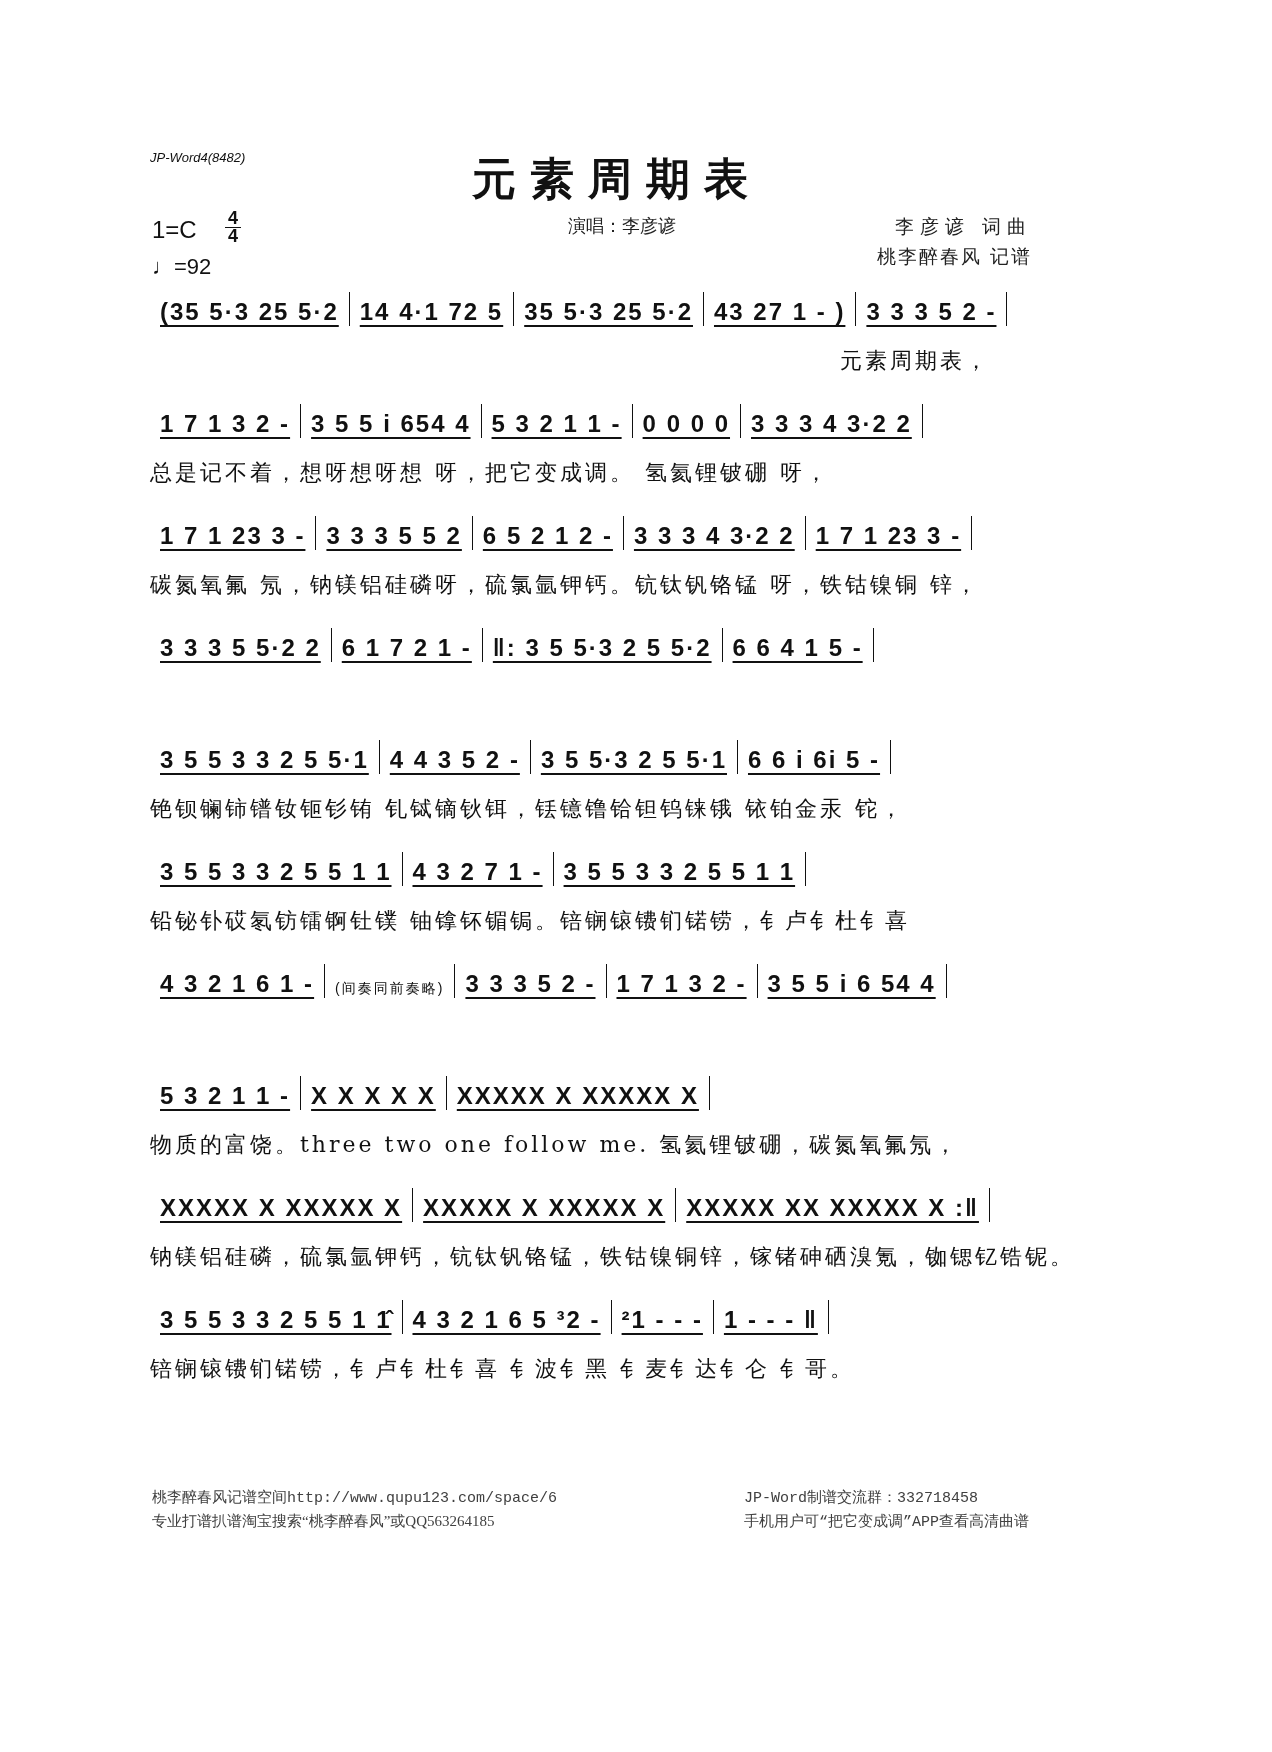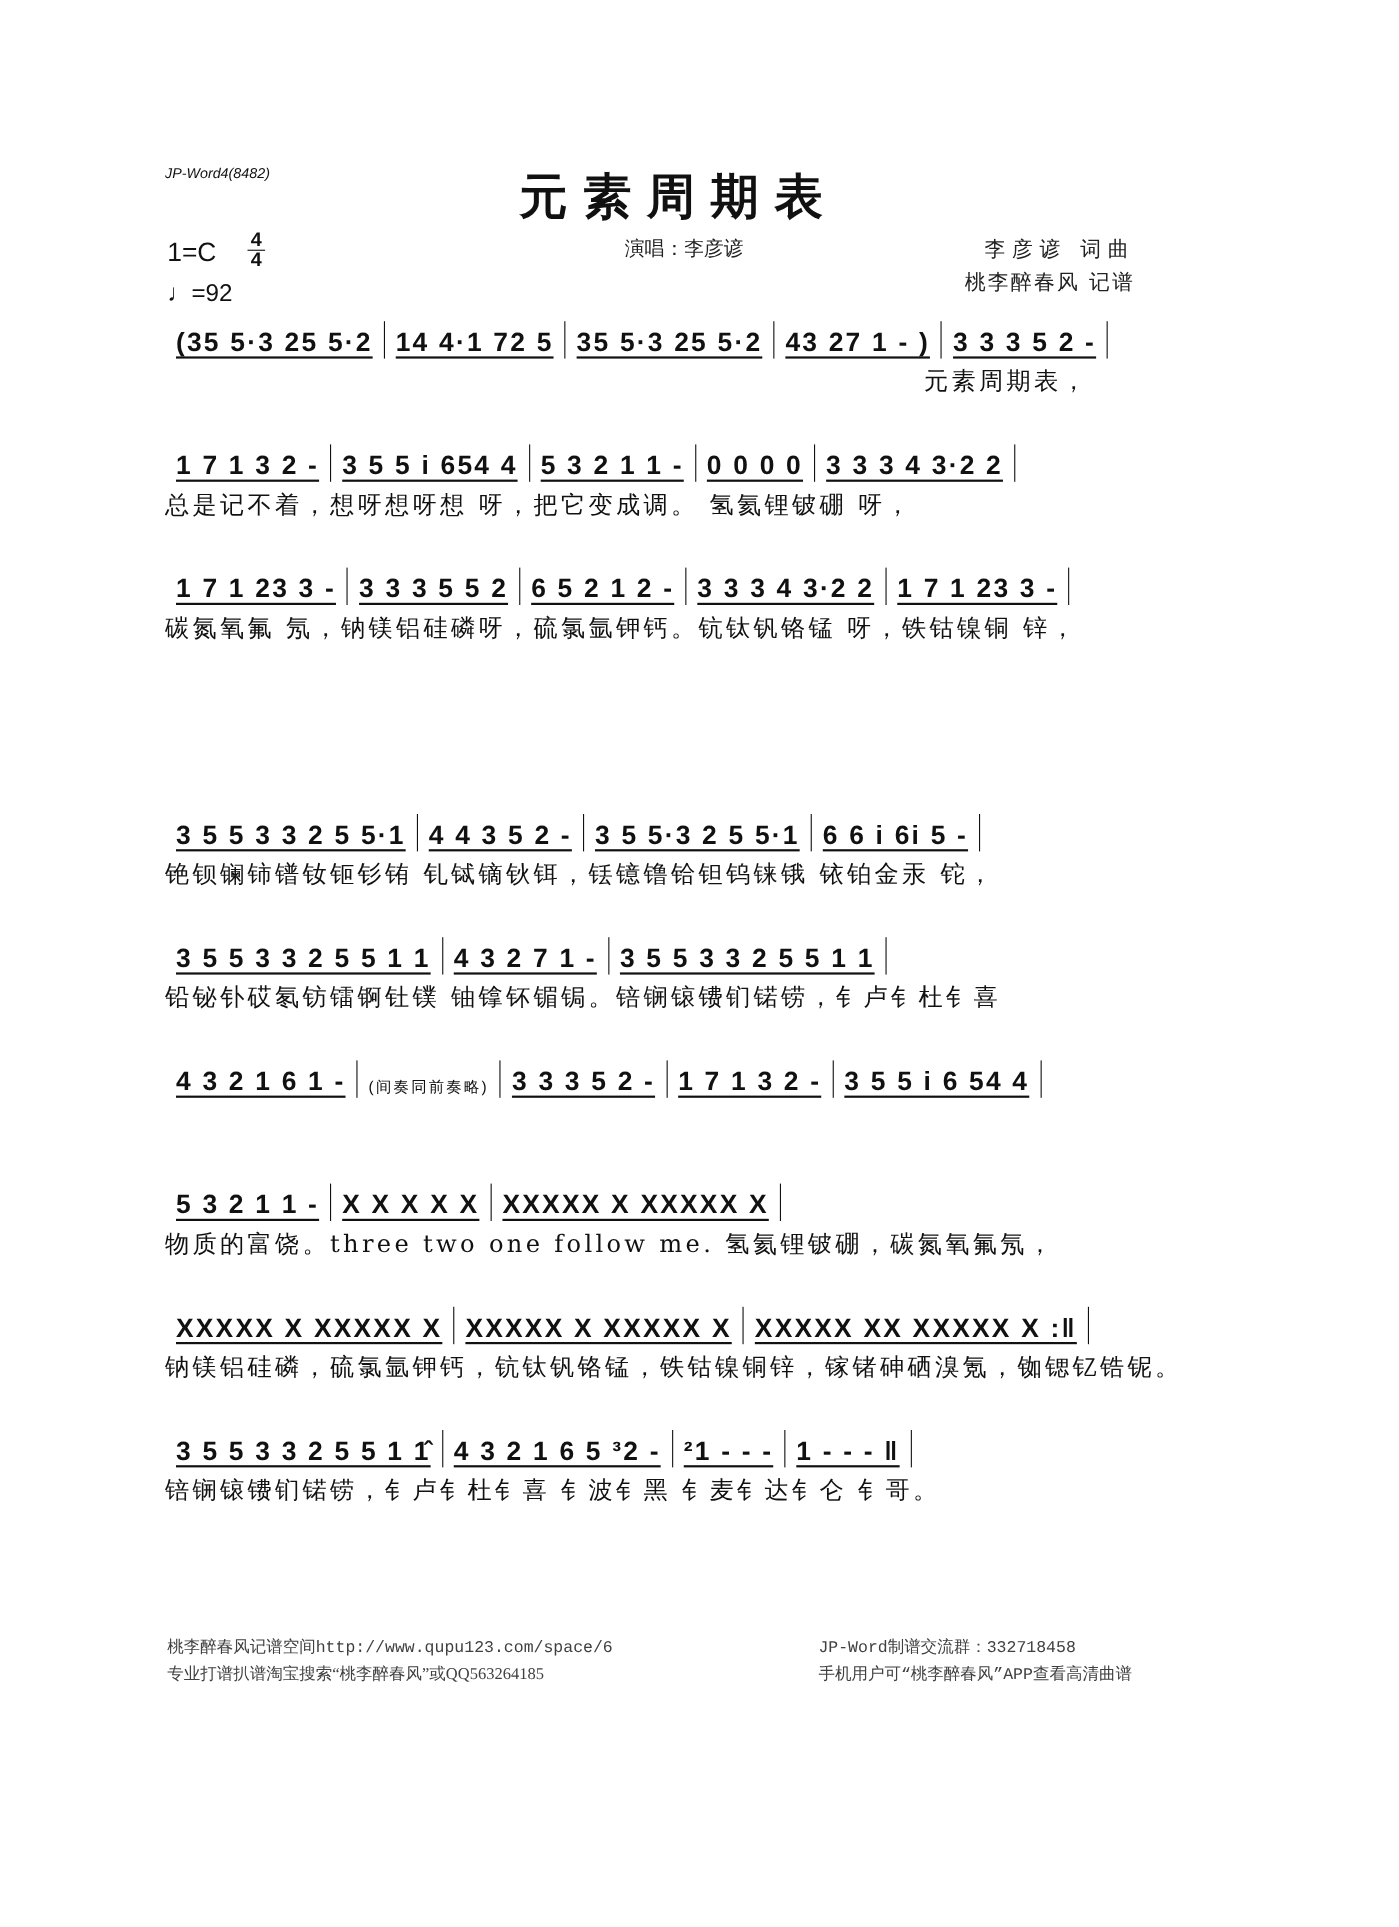--- a/index.html
+++ b/index.html
@@ -13,21 +13,21 @@
   #tempo { left:152px; top:254px; font-family:"Liberation Sans", sans-serif; font-size:22px; }
   #performer { left:568px; top:214px; font-family:"DejaVu Sans", sans-serif; font-size:18px; color:#222; }
   #lyricist { right:240px; top:214px; font-size:19px; color:#222; letter-spacing:6px; text-align:right; }
   #transcriber { right:240px; top:244px; font-size:19px; color:#222; letter-spacing:2px; text-align:right; }
 
   .system { position:absolute; left:150px; width:980px; }
   .notes { height:36px; display:flex; align-items:flex-end; white-space:nowrap; font-family:"Liberation Sans", sans-serif; font-weight:bold; font-size:24px; letter-spacing:2px; }
   .notes .m { display:inline-block; padding:0 10px; position:relative; }
   .notes .bar { display:inline-block; width:0; height:34px; border-left:1.6px solid #111; vertical-align:bottom; }
   .notes .u { text-decoration:underline; text-decoration-thickness:1.6px; text-underline-offset:5px; }
-  .lyrics { margin-top:6px; font-family:"DejaVu Serif", serif; font-size:22px; letter-spacing:3px; white-space:nowrap; color:#111; }
+  .lyrics { margin-top:20px; font-family:"DejaVu Serif", serif; font-size:22px; letter-spacing:3px; white-space:nowrap; color:#111; }
 
   .footer { position:absolute; font-family:"Liberation Mono", monospace; font-size:15px; color:#404040; }
 </style>
 </head>
 <body>
 
 <div id="software" class="abs">JP-Word4(8482)</div>
 <div id="title" class="abs">元素周期表</div>
 <div id="key" class="abs">1=C</div>
 <div id="timesig" class="abs">
@@ -80,20 +80,30 @@
         <span class="m u">6 5 2 1 2 -</span>
         <span class="bar"></span>
         <span class="m u">3 3 3 4 3·2 2</span>
         <span class="bar"></span>
         <span class="m u">1 7 1 23 3 -</span>
         <span class="bar"></span>
       </div>
       <div class="lyrics" style="padding-left: 0px;">碳氮氧氟 氖，钠镁铝硅磷呀，硫氯氩钾钙。钪钛钒铬锰 呀，铁钴镍铜 锌，</div>
     </div>
     <div class="system" style="top: 626px;">
+      <div class="notes">
+        <span class="m u">3 3 3 5 5·2 2</span>
+        <span class="bar"></span>
+        <span class="m u">6 1 7 2 1 -</span>
+        <span class="bar"></span>
+        <span class="m u">‖: 3 5 5·3 2 5 5·2</span>
+        <span class="bar"></span>
+        <span class="m u">6 6 4 1 5 -</span>
+        <span class="bar"></span>
+      </div>
     </div>
     <div class="system" style="top: 738px;">
       <div class="notes">
         <span class="m u">3 5 5 3 3 2 5 5·1</span>
         <span class="bar"></span>
         <span class="m u">4 4 3 5 2 -</span>
         <span class="bar"></span>
         <span class="m u">3 5 5·3 2 5 5·1</span>
         <span class="bar"></span>
         <span class="m u">6 6 i 6i 5 -</span>
@@ -159,13 +169,13 @@
         <span class="m u">1 - - - ‖</span>
         <span class="bar"></span>
       </div>
       <div class="lyrics" style="padding-left: 0px;">锫锎锿镄钔锘铹，钅卢钅杜钅喜 钅波钅黑 钅麦钅达钅仑          钅哥。</div>
     </div>
   </div>
 
 <div class="footer" style="left:152px; top:1488px;">桃李醉春风记谱空间http://www.qupu123.com/space/6</div>
 <div class="footer" style="left:152px; top:1512px;font-family:Liberation Serif, serif;">专业打谱扒谱淘宝搜索“桃李醉春风”或QQ563264185</div>
 <div class="footer" style="left:744px; top:1488px;">JP-Word制谱交流群：332718458</div>
-<div class="footer" style="left:744px; top:1512px;">手机用户可“桃李醉春风”APP查看高清曲谱</div>
+<div class="footer" style="left:744px; top:1512px;">手机用户可“把它变成调”APP查看高清曲谱</div>
 
 </body></html>

